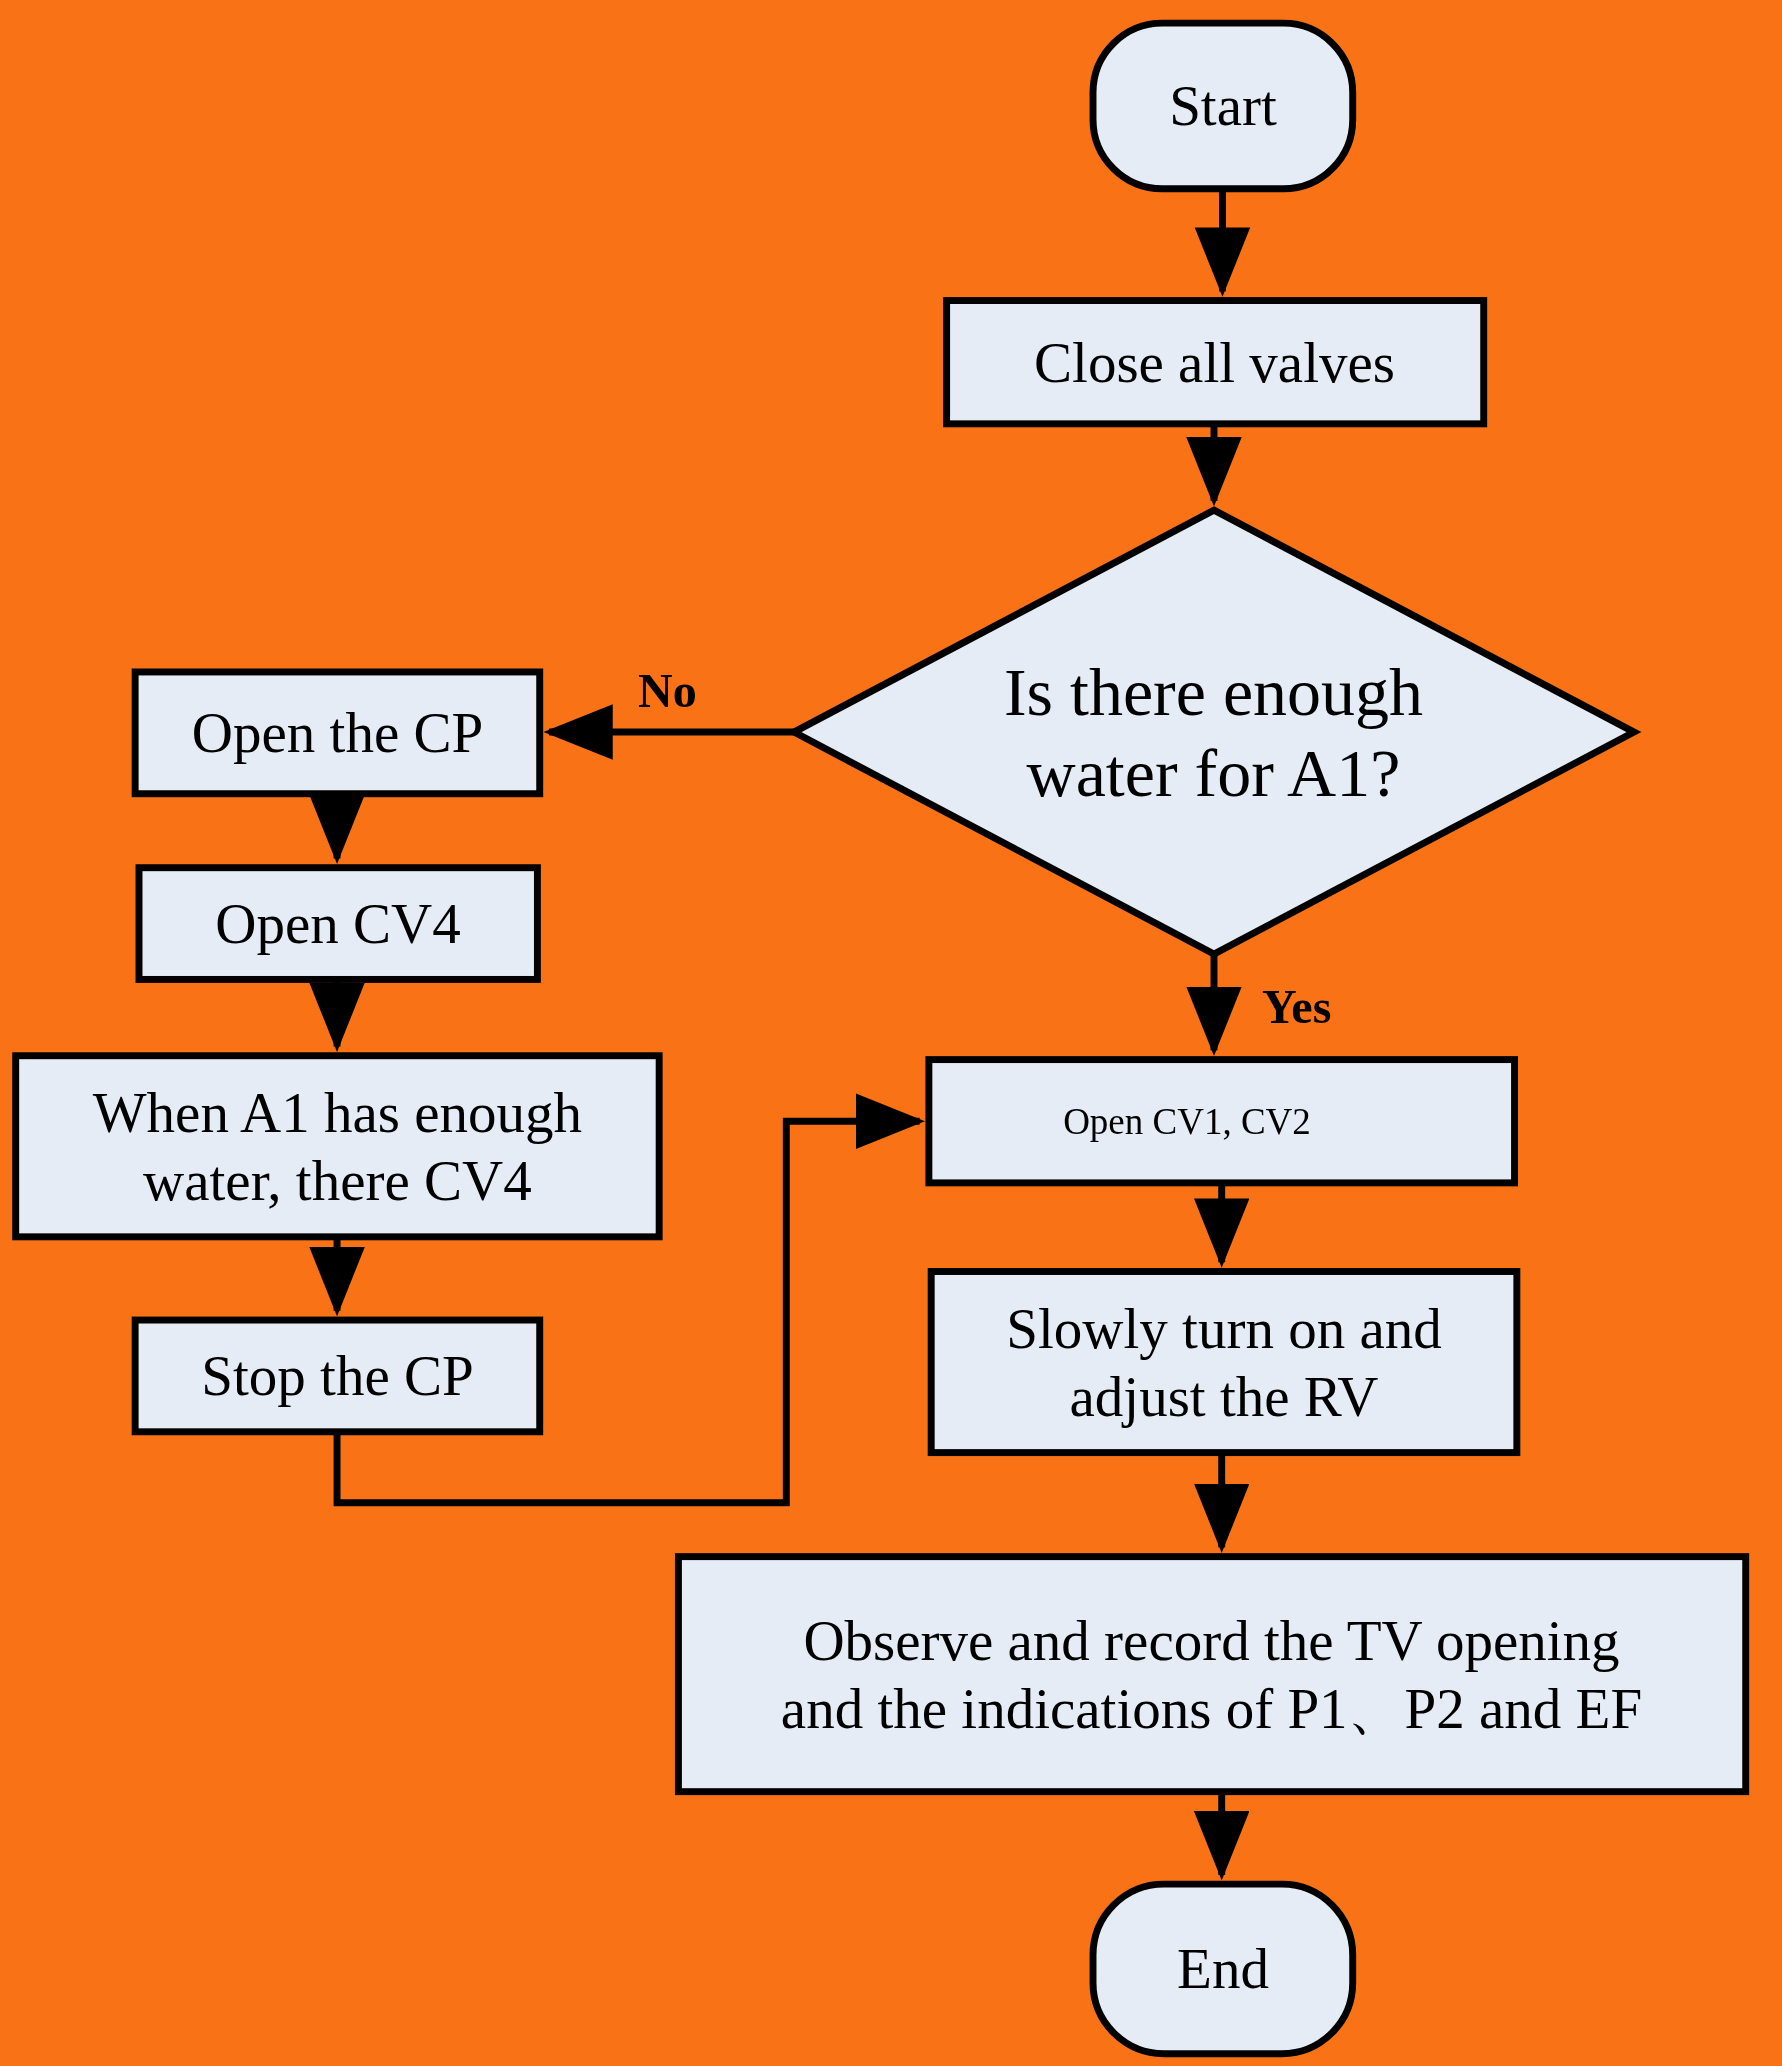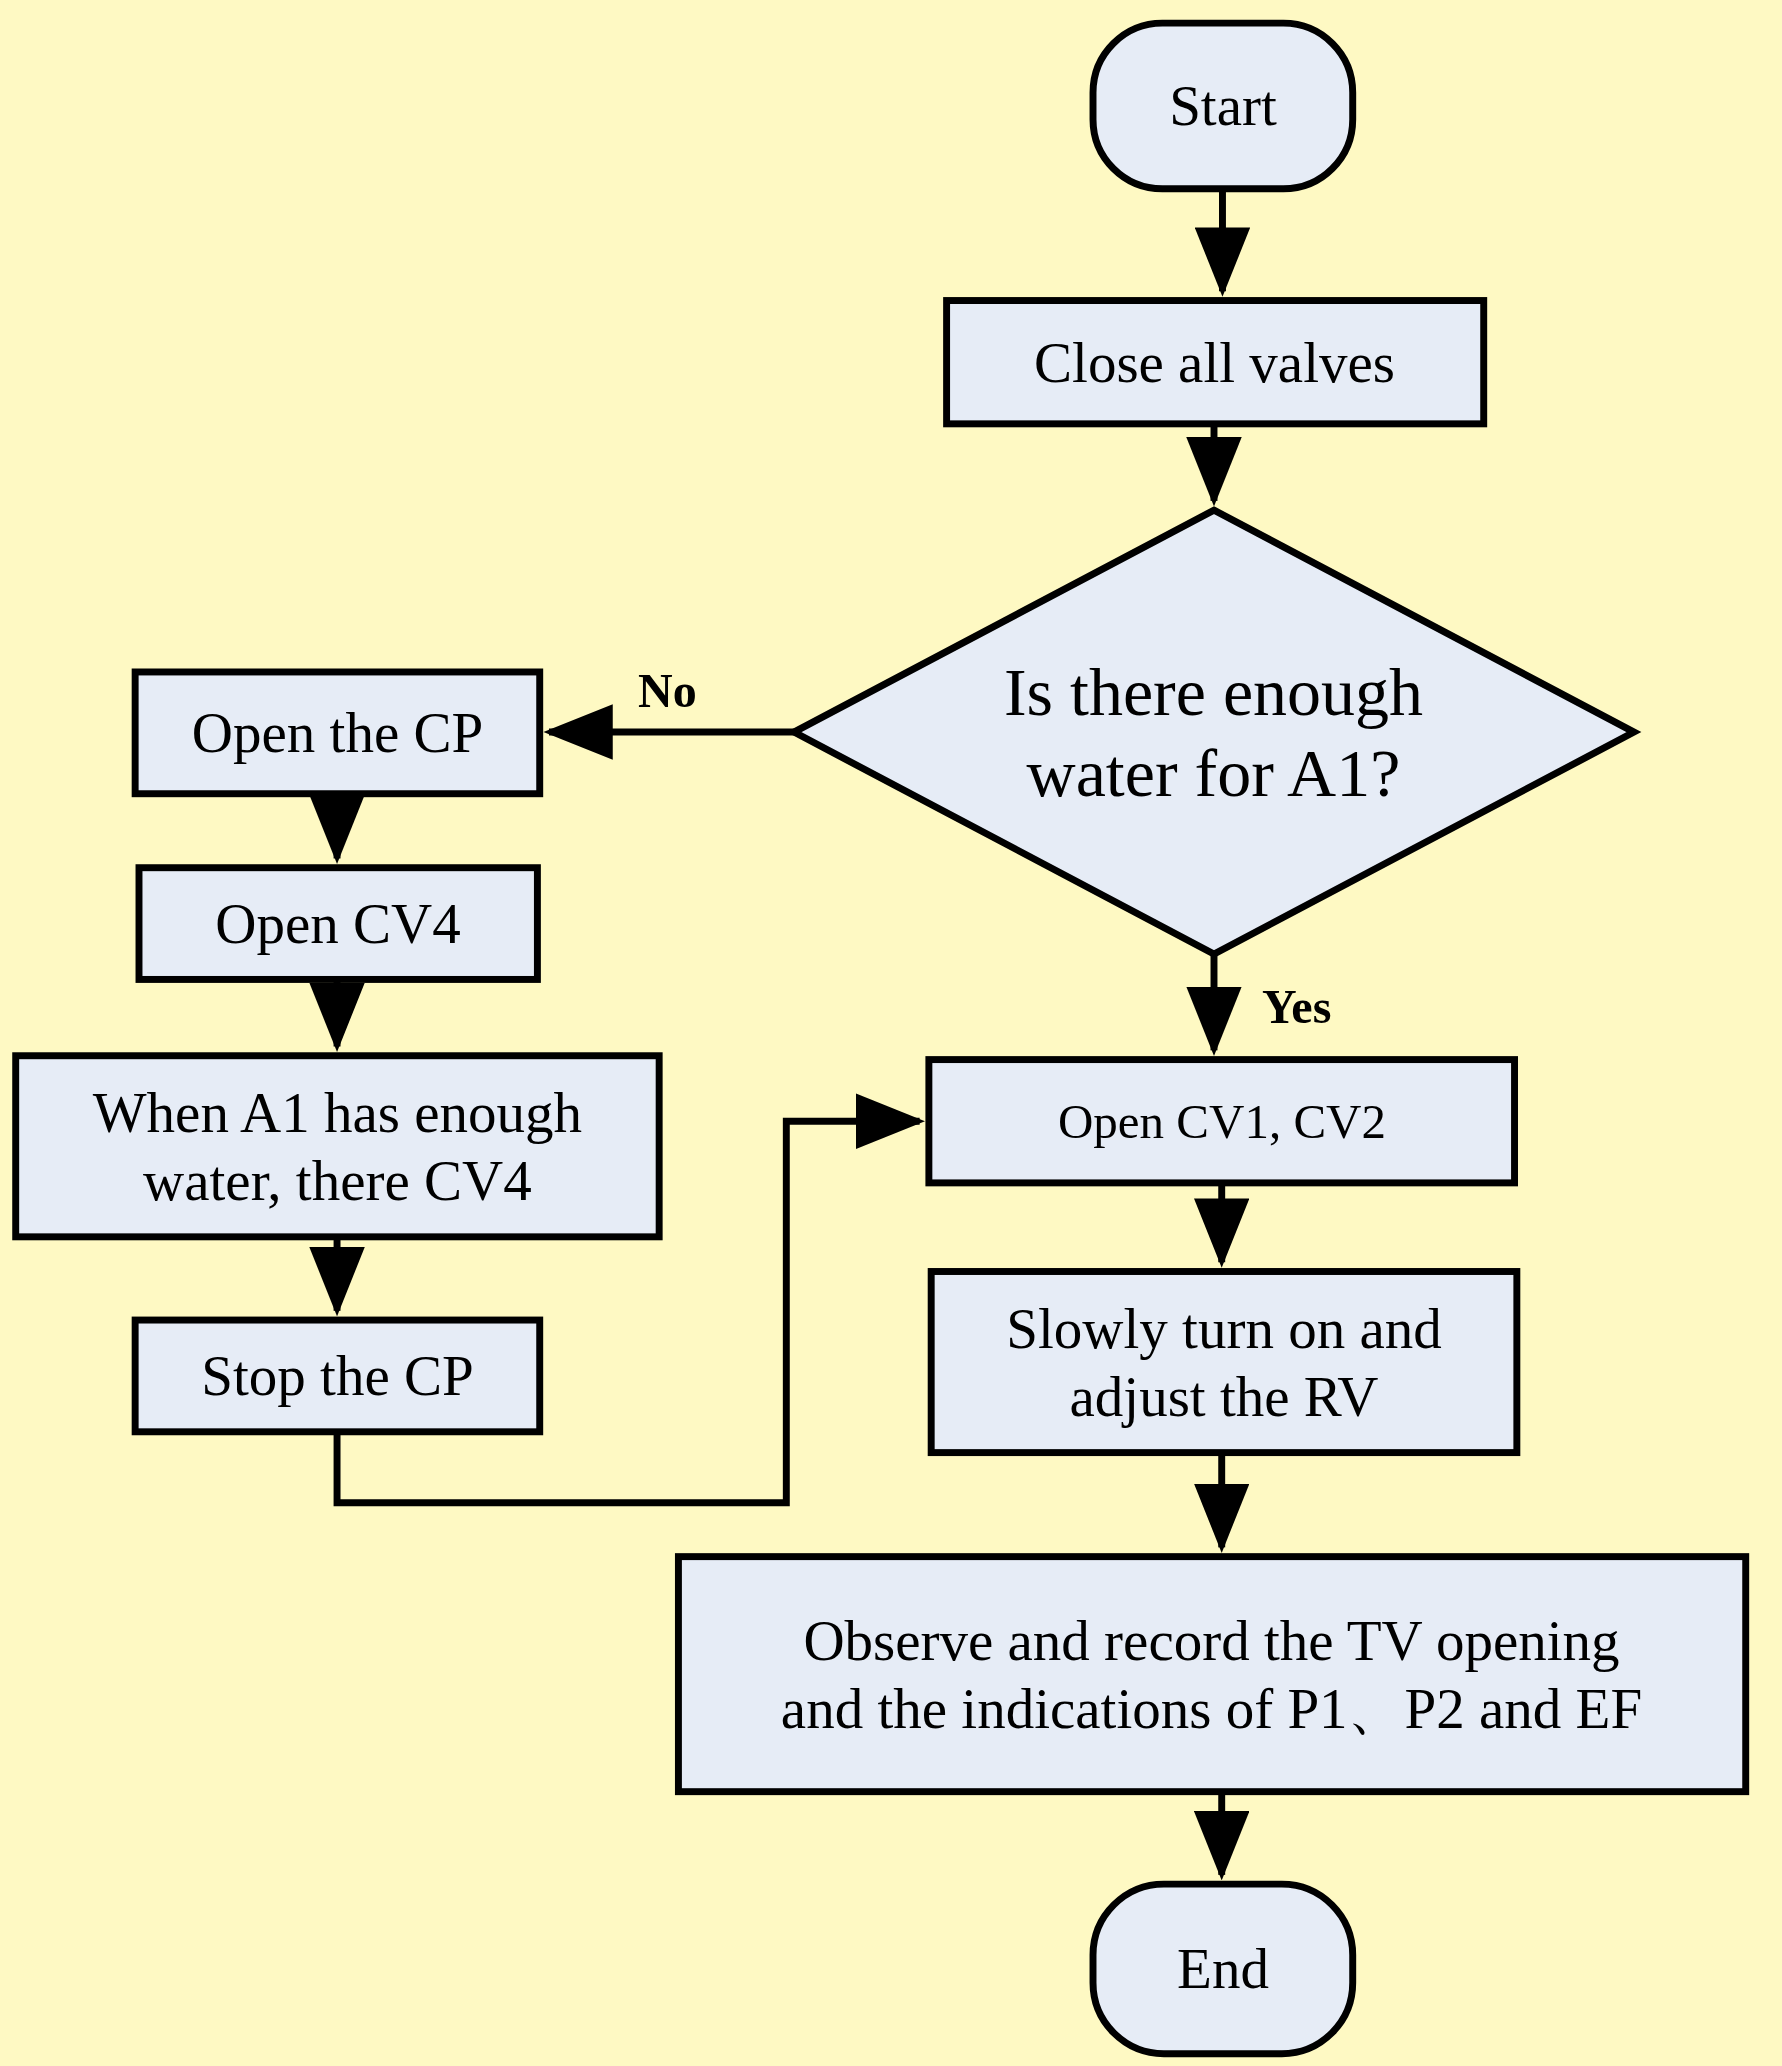--- a/index.html
+++ b/index.html
@@ -1,19 +1,19 @@
 <!DOCTYPE html>
 <html style="font-size:12.3px"><head>
 <meta charset="utf-8">
 <style>
   html,body{margin:0;padding:0;background:#ffffff;}
   #canvas{
     position:relative;
     width:1783px;height:2066px;
-    background:#fef9c3;
+    background:#f97316;
     font-family:"Liberation Serif","DejaVu Serif",serif;
     overflow:hidden;
   }
   #flow-svg{position:absolute;left:0;top:0;width:1783px;height:2066px;}
   .node-label{
     position:absolute;
     display:flex;align-items:center;justify-content:center;
     text-align:center;
     color:#000000;
     font-family:"Liberation Serif","DejaVu Serif",serif;
@@ -95,21 +95,21 @@
 
   <div class="node-label" style="left:135px;top:672px;width:405px;height:122px;font-size:57px;">Open the CP</div>
 
   <div class="node-label" style="left:139px;top:868px;width:398px;height:112px;font-size:57px;">Open CV4</div>
 
   <div class="node-label" style="left:15.4px;top:1056px;width:644px;height:181px;font-size:57px;">When A1 has enough
 water, there CV4</div>
 
   <div class="node-label" style="left:135px;top:1320px;width:405px;height:112px;font-size:57px;">Stop the CP</div>
 
-  <div class="node-label" style="left:929px;top:1060px;width:586px;height:123px;font-size:49px;">Open CV1, CV2</div>
+  <div class="node-label" style="left:894px;top:1060px;width:586px;height:123px;font-size:37px;">Open CV1, CV2</div>
 
   <div class="node-label" style="left:931px;top:1272px;width:586px;height:181px;font-size:57px;">Slowly turn on and
 adjust the RV</div>
 
   <div class="node-label" style="left:678px;top:1557px;width:1067px;height:235px;font-size:57px;">Observe and record the TV opening
 and the indications of P1、P2 and EF</div>
 
   <div class="node-label" style="left:1093px;top:1884px;width:260px;height:170px;font-size:57px;">End</div>
 
   <div class="edge-label" style="left:638px;top:663px;font-size:48px;">No</div>

